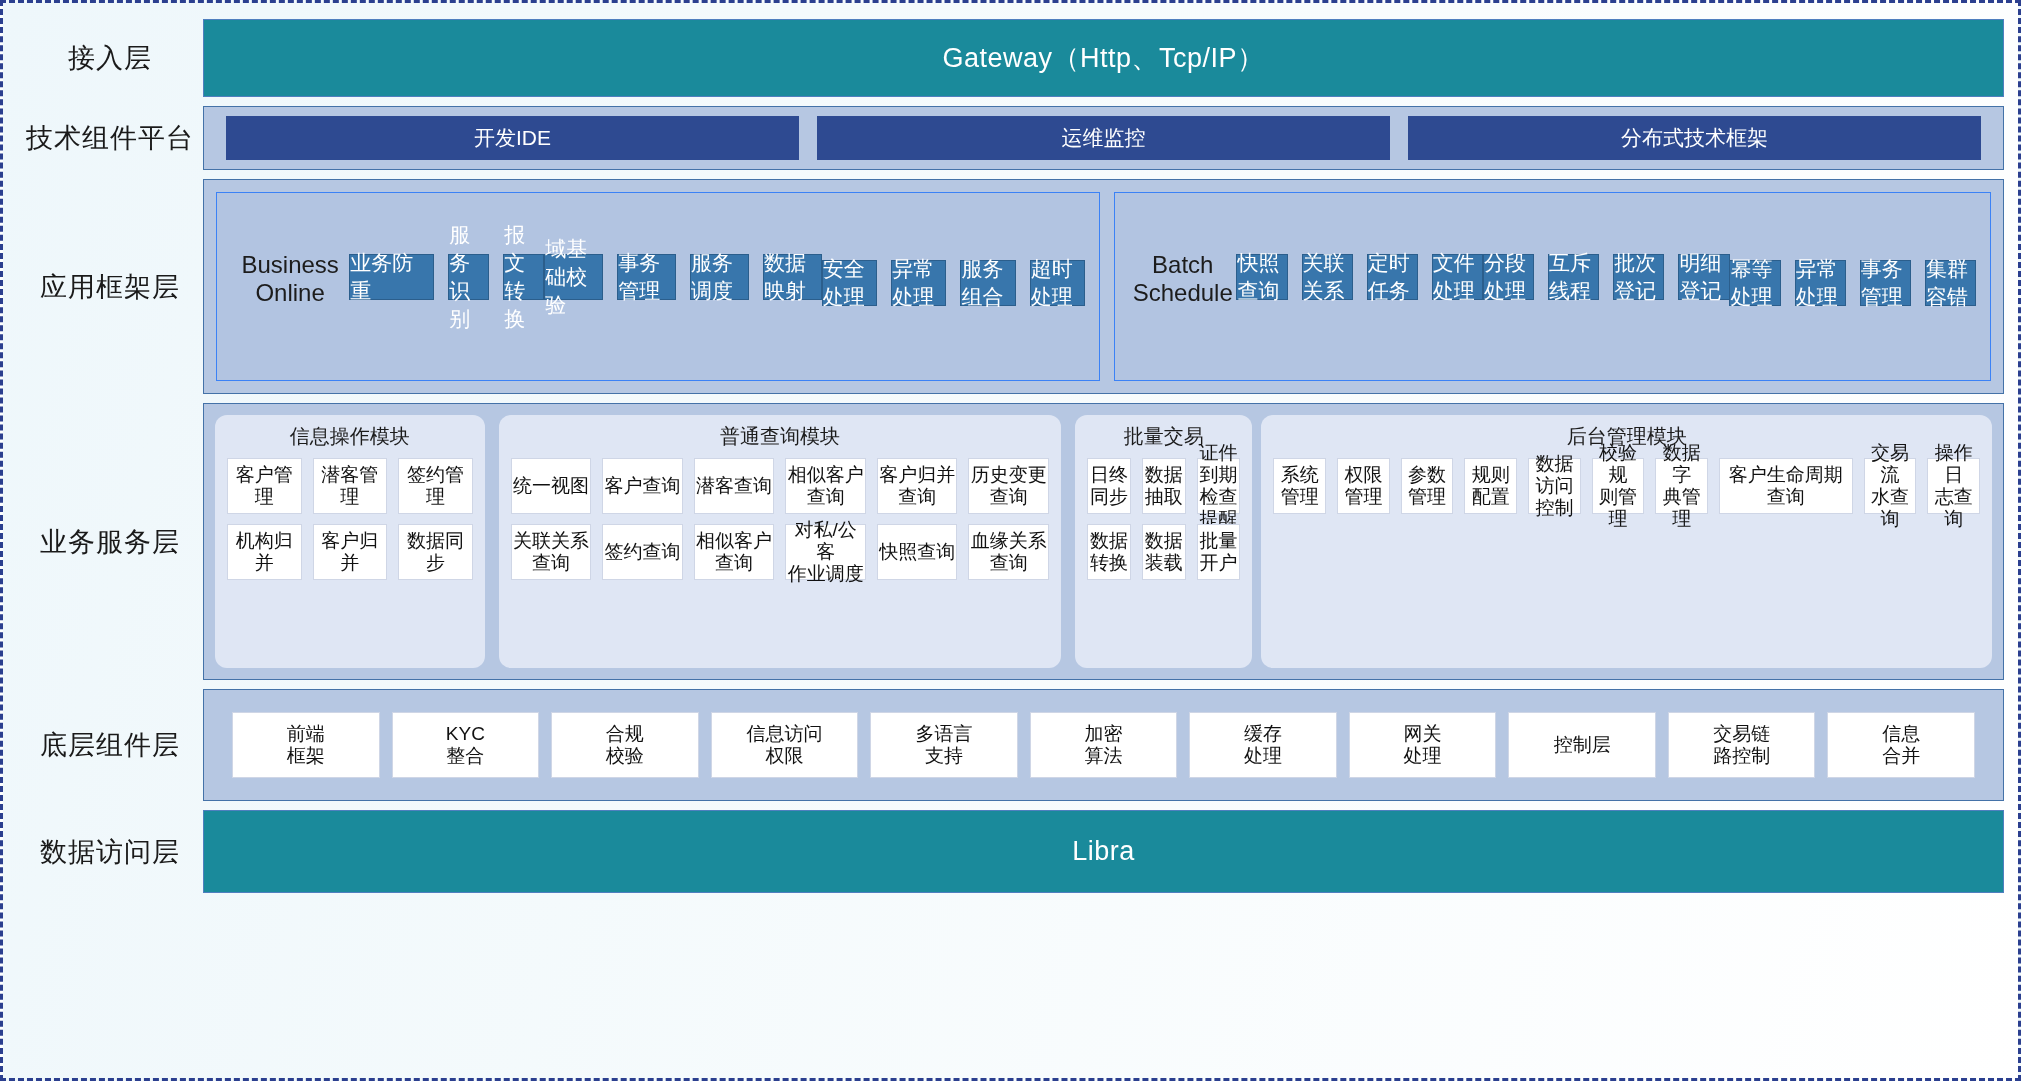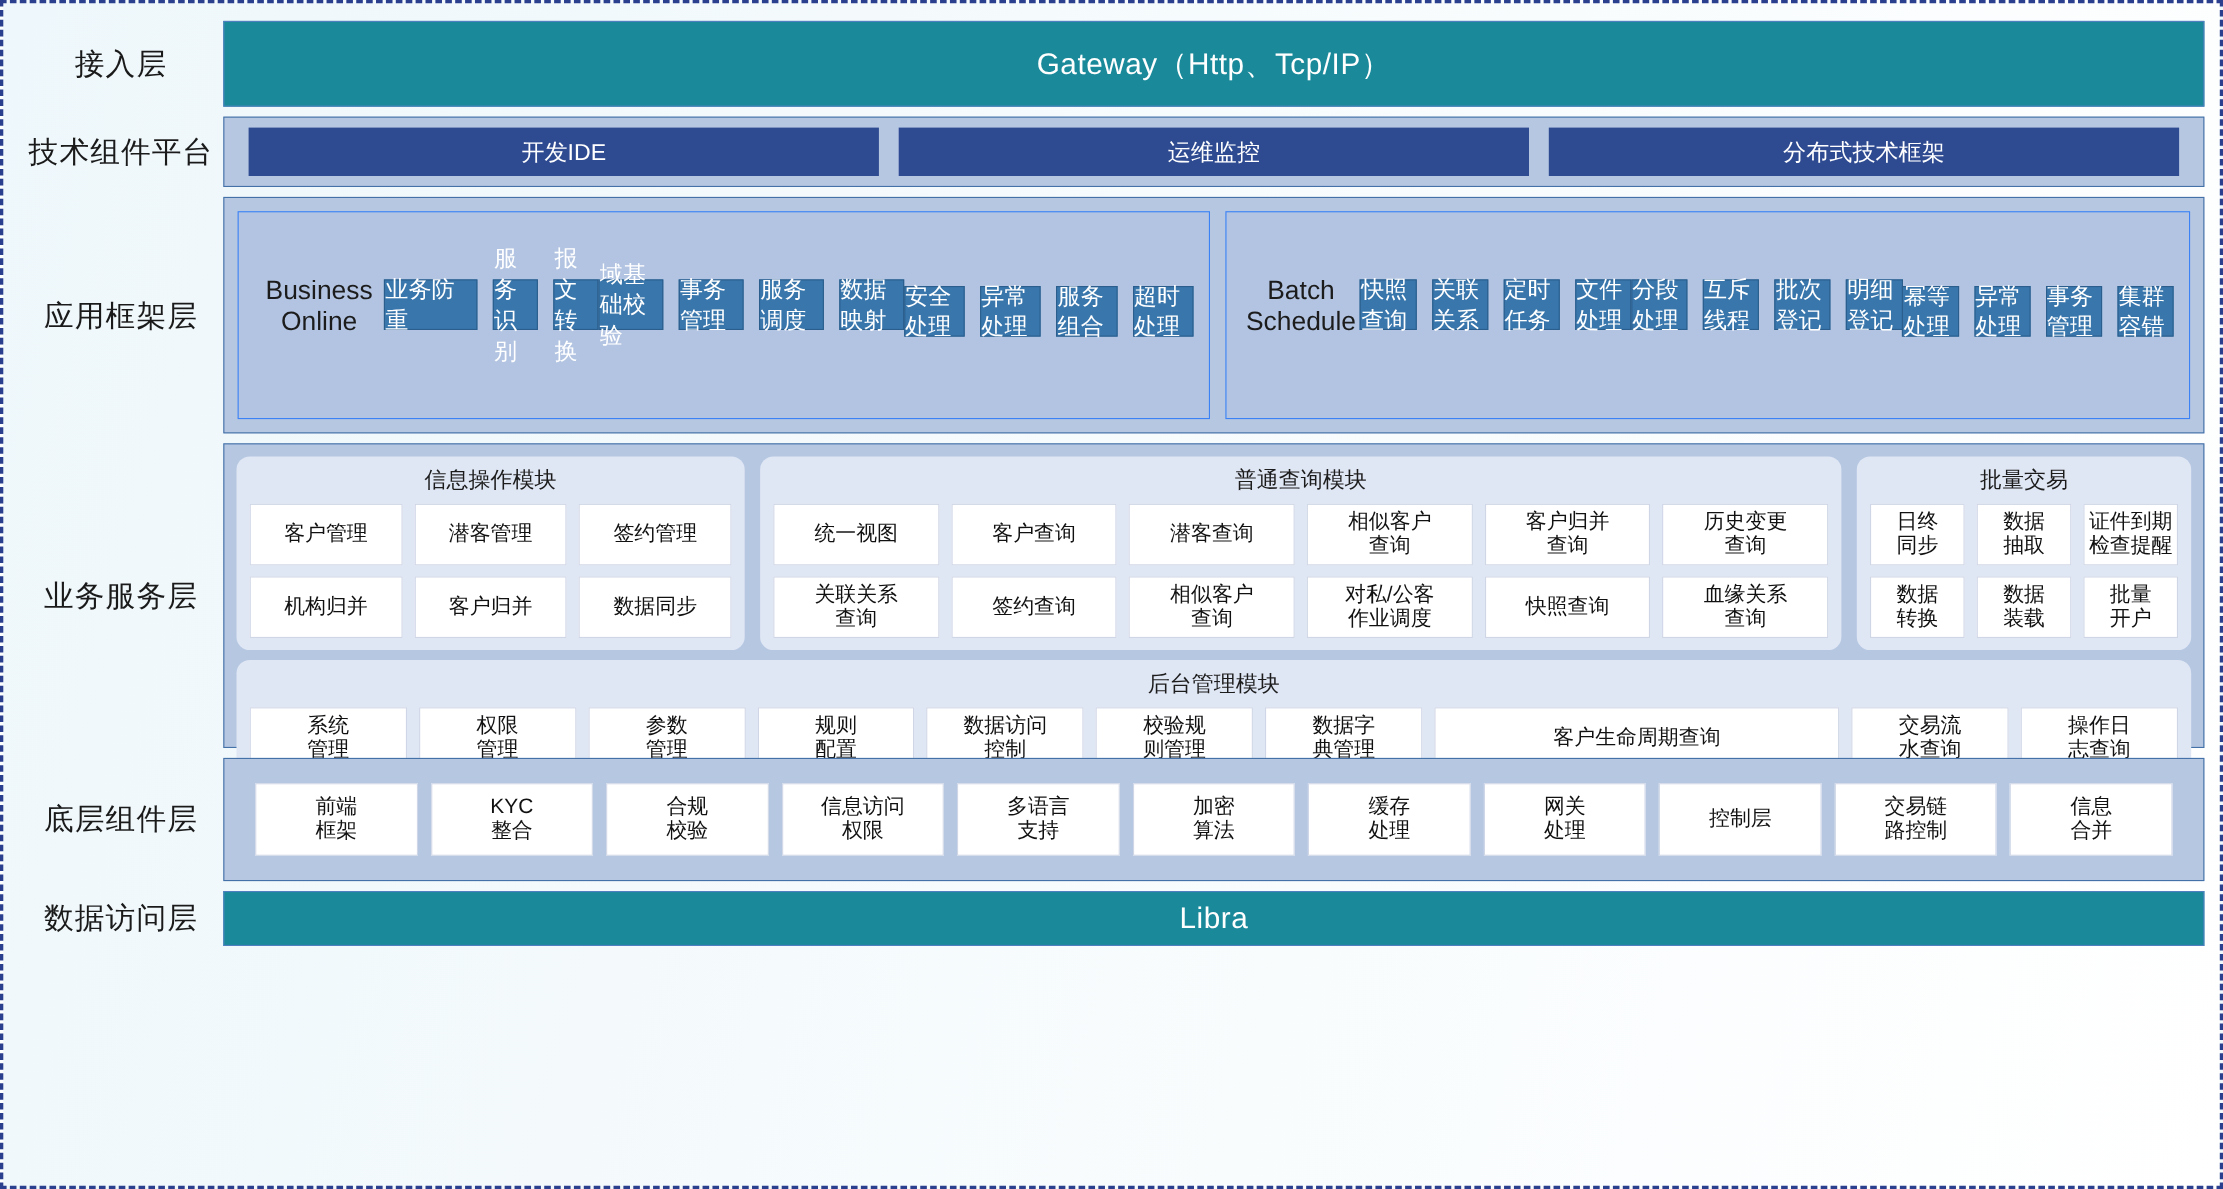--- a/index.html
+++ b/index.html
@@ -72,21 +72,21 @@
     background:#3876ac;border:1px solid #2b5e8c;
     color:#ffffff;font-size:21px;height:44px;
     display:flex;align-items:center;justify-content:center;
     flex:1;
   }
   .cellblue.span2{flex:2.12;}
 
   
   .bizband{
     flex:1;background:#b6c7e2;border:1px solid #4472a8;
-    display:flex;flex-direction:column;gap:9px;
+    display:flex;flex-direction:row;gap:9px;
     padding:11px;box-sizing:border-box;
   }
   .bizrow{display:flex;gap:14px;}
   .modcard{
     background:#dfe6f4;border-radius:12px;
     padding:5px 12px 11px 12px;box-sizing:border-box;
     display:flex;flex-direction:column;
   }
   .modtitle{text-align:center;font-size:20px;color:#1c1c1c;padding:3px 0 8px 0;}
   .mrow{display:flex;gap:11px;margin-bottom:10px;}
@@ -311,21 +311,21 @@
 处理</div>
           <div class="wcell">控制层</div>
           <div class="wcell">交易链
 路控制</div>
           <div class="wcell">信息
 合并</div>
         </div>
       </div>
     </div>
 
-    <div class="row" style="height:50px;">
+    <div class="row" style="height:83px;">
       <div class="rowlabel">数据访问层</div>
       <div class="rowbody">
         <div class="teal">Libra</div>
       </div>
     </div>
 
   </div>
 </div>
 
 </body></html>

